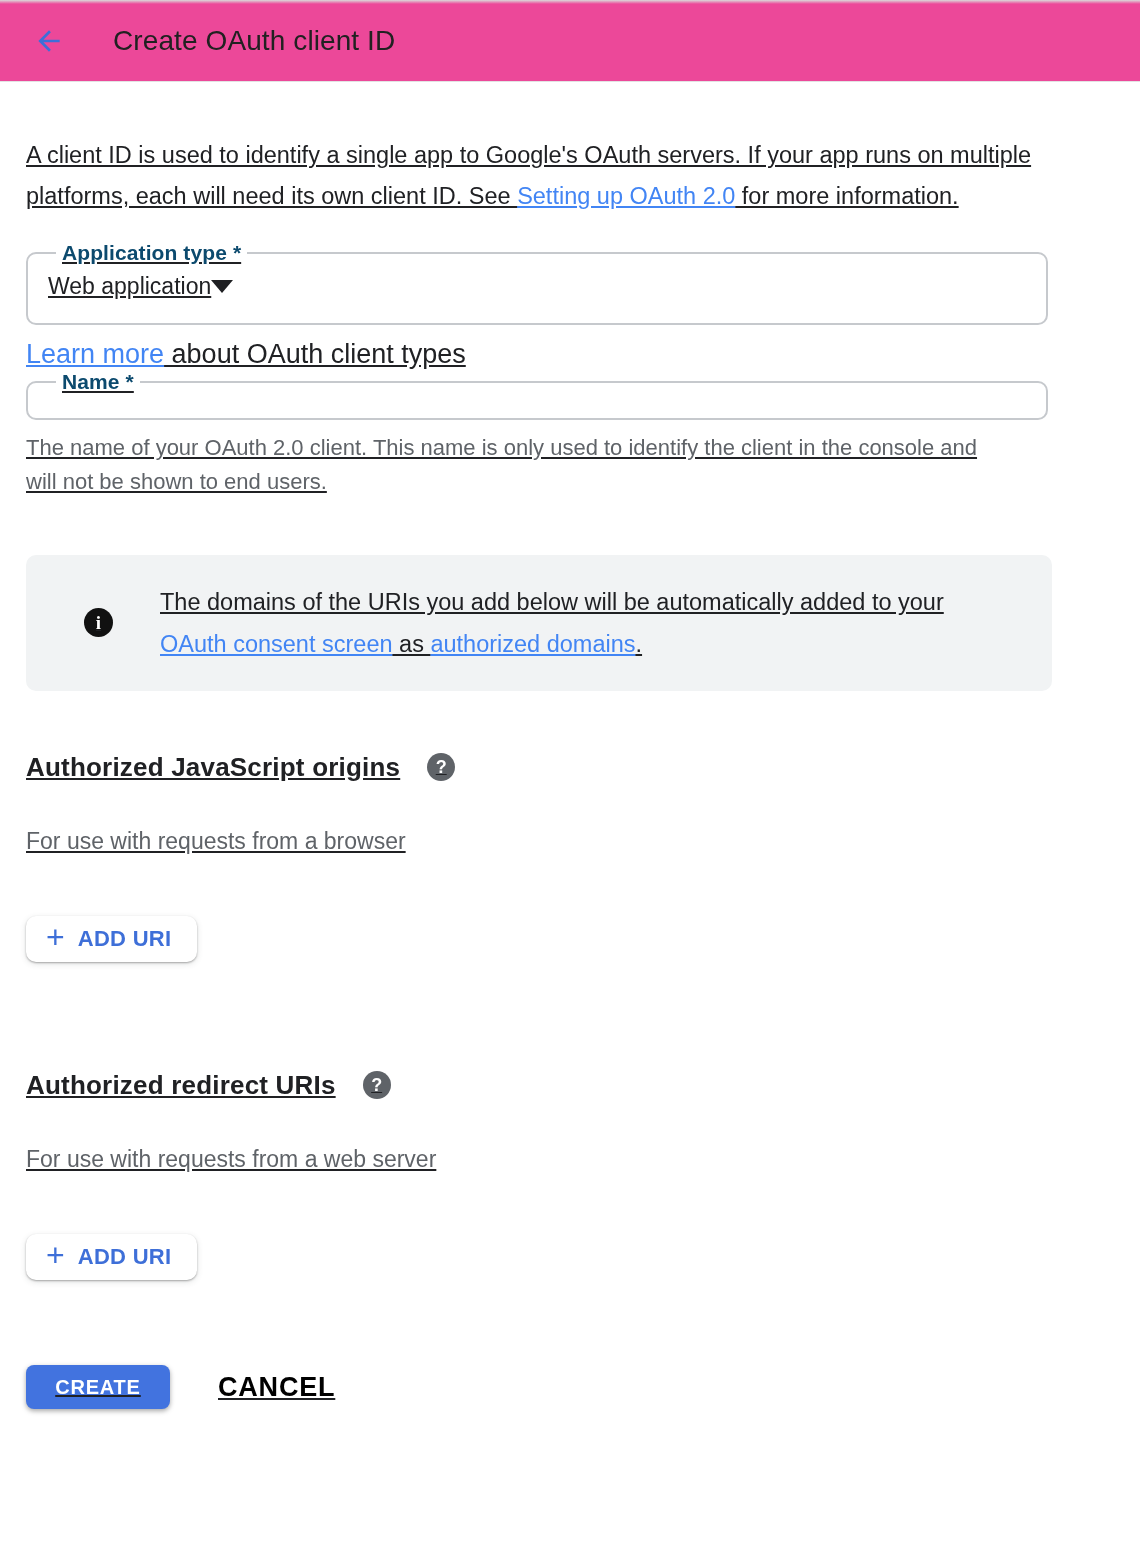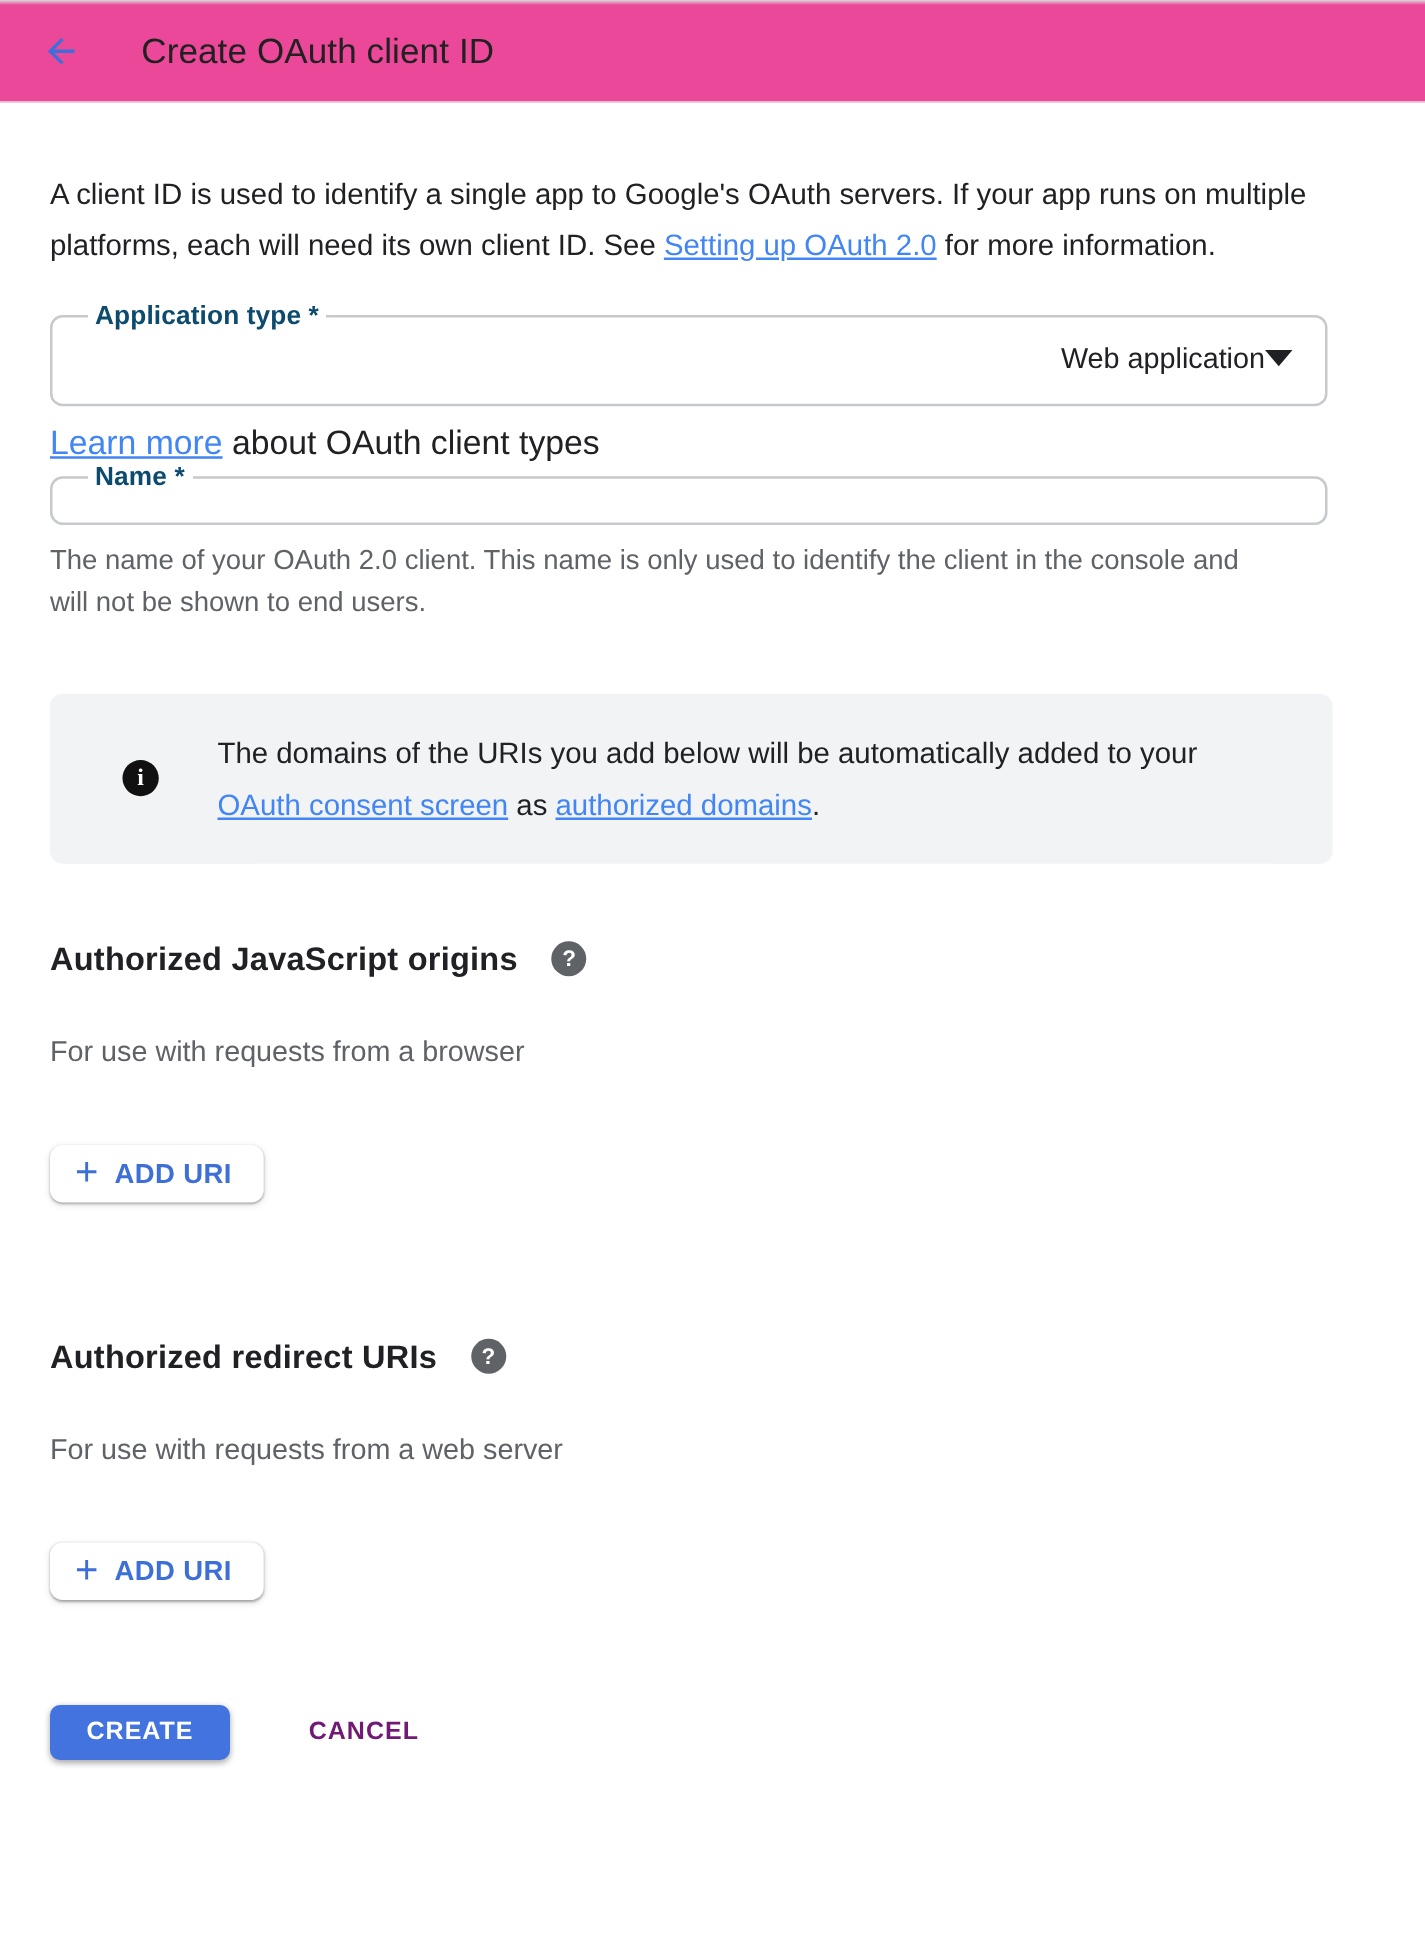--- a/index.html
+++ b/index.html
@@ -38,21 +38,21 @@
   }
   .page-title {
     margin-left: 47px;
     font-size: 28px;
     font-weight: 400;
     color: #212121;
     letter-spacing: 0.1px;
   }
 
   
-  .main { padding: 0 0 0 40px; }
+  .main { padding: 0 0 0 26px; text-decoration: underline; }
 
   .intro {
     margin-top: 53px;
     width: 1018px;
     font-size: 23.5px;
     line-height: 41px;
     color: #202124;
   }
   a.link, .link {
     color: #4285f4;
@@ -75,21 +75,21 @@
     color: #0c4a6e;
     padding: 0 6px;
     margin-left: 8px;
     letter-spacing: 0.1px;
   }
   .field-apptype { margin-top: 33px; }
   .field-name { margin-top: 36px; }
   .select-row {
     display: flex;
     align-items: center;
-    justify-content: flex-end;
+    justify-content: flex-start;
     height: 34px;
     padding-top: 6px;
     cursor: pointer;
   }
   .field-value {
     font-size: 23px;
     color: #202124;
   }
   .caret-down {
     width: 0; height: 0;
@@ -211,25 +211,25 @@
     background: #4273df;
     color: #ffffff;
     font-size: 20px;
     font-weight: 700;
     letter-spacing: 0.8px;
     cursor: pointer;
     box-shadow: 0 2px 5px rgba(0,0,0,0.35);
     font-family: "Liberation Sans", sans-serif;
   }
   .cancel-btn {
-    margin-left: 63px;
+    margin-left: 48px;
     border: none;
     background: transparent;
-    color: #701a75;
-    font-size: 20px;
+    color: #000000;
+    font-size: 27px;
     font-weight: 700;
     letter-spacing: 0.8px;
     cursor: pointer;
     font-family: "Liberation Sans", sans-serif;
     padding: 8px 0;
   }
 </style>
 </head>
 <body>
 

